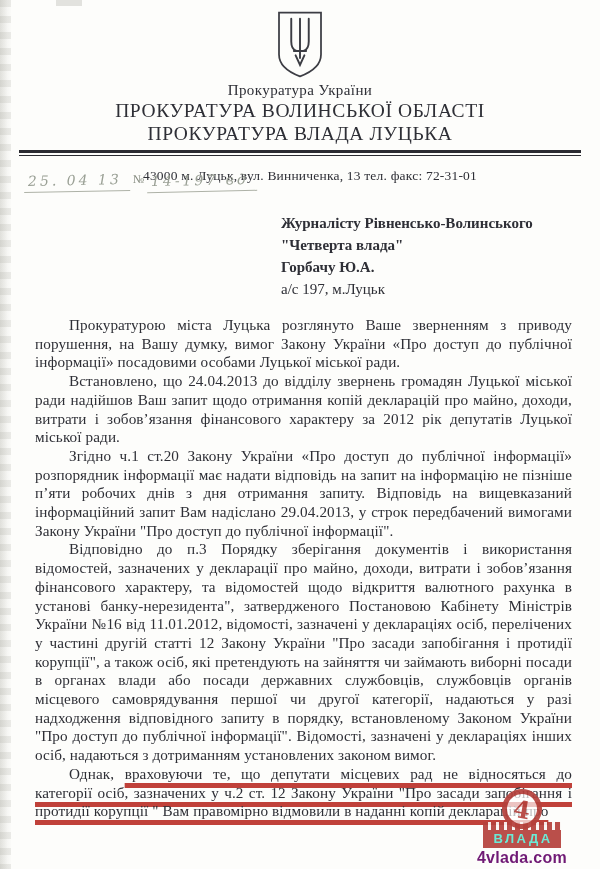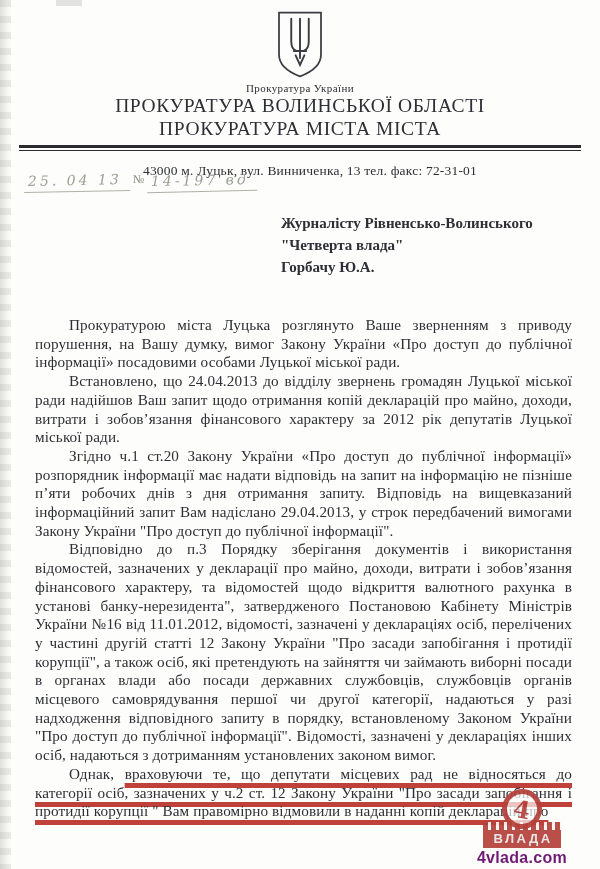--- a/index.html
+++ b/index.html
@@ -16,21 +16,21 @@
     background:
       repeating-linear-gradient(180deg, rgba(150,150,140,.18) 0 7px, rgba(150,150,140,.02) 7px 16px),
       linear-gradient(90deg, rgba(160,160,150,.30), rgba(160,160,150,.05) 70%, transparent);
   }
   .scan-artifact { position:absolute; top:0; left:56px; width:26px; height:6px; background:#e2e2de; }
 
   
   .letterhead { text-align:center; padding-top:9px; }
   .emblem { line-height:0; }
   .emblem svg { display:inline-block; }
-  .emblem-caption { font-size:11px; margin-top:3px; letter-spacing:.4px; }
+  .emblem-caption { font-size:15px; margin-top:3px; letter-spacing:.4px; }
   .org-title { margin:0; font-weight:normal; font-size:19.5px; line-height:23px; letter-spacing:.6px; }
   .rule { margin:5px 19px 0 19px; height:2px; border-top:3px solid #2b2b31; border-bottom:1px solid #2b2b31; }
   .address { font-size:13.5px; margin-top:12px; letter-spacing:.2px;padding-left:20px; }
 
   
   .ref-line { position:absolute; top:171px; left:24px; white-space:nowrap; }
   .hw {
     display:inline-block; font-family:"DejaVu Serif", serif; font-style:italic;
     color:#9aa095; font-size:14px; letter-spacing:3px;
     border-bottom:1px solid #aeb2a7; padding:0 8px 3px 4px; transform:rotate(-1.2deg);
@@ -62,21 +62,21 @@
     width:30px; height:30px; margin:0 auto -7px; position:relative; z-index:2;
     border:5px solid var(--wm, #b5413c); border-radius:50%;
     background:rgba(255,255,255,.75);
     display:flex; align-items:center; justify-content:center;
     font-family:"DejaVu Serif", serif; font-weight:bold; font-size:24px;
     color:var(--wm, #b5413c); transform:rotate(10deg); opacity:.92;
   }
   .wm-building { width:78px; margin:0 auto; opacity:.92; }
   .wm-cols { height:8px; background:repeating-linear-gradient(90deg, var(--wm, #b5413c) 0 5px, #fbf6f4 5px 8px); }
   .wm-vlada {
-    display:block; background:var(--wm, #b5413c); color:#e5e5e5;
+    display:block; background:var(--wm, #b5413c); color:#5eead4;
     font-family:"Liberation Sans", sans-serif; font-weight:bold; font-size:13px;
     letter-spacing:2.5px; padding:1px 0 2px 2px;
   }
   .wm-site {
     margin-top:1px; font-family:"Liberation Sans", sans-serif; font-weight:bold;
     font-size:16px; color:#701a75; letter-spacing:.3px;
   }
 </style>
 </head>
 <body>
@@ -94,33 +94,34 @@
           <path d="M22 11 V37 Q22 46 28 48"></path>
           <path d="M42 11 V37 Q42 46 36 48"></path>
           <path d="M32 11 V56"></path>
           <path d="M25 48 H39"></path>
           <path d="M27 53 L32 64 L37 53"></path>
         </g>
       </svg>
     </div>
     <div class="emblem-caption">Прокуратура України</div>
     <h1 class="org-title">ПРОКУРАТУРА ВОЛИНСЬКОЇ ОБЛАСТІ</h1>
-    <h1 class="org-title">ПРОКУРАТУРА МІСТА МІСТА</h1>
+    <h1 class="org-title">ПРОКУРАТУРА ВЛАДА ЛУЦЬКА</h1>
     <div class="rule"></div>
     <div class="address">43000 м. Луцьк, вул. Винниченка, 13 тел. факс: 72-31-01</div>
   </header>
 
   <div class="ref-line">
     <span class="hw">25. 04 13</span><span class="no-sign">№</span><span class="hw">14-197 вд</span>
   </div>
 
   <div class="recipient" id="recipient">
       <div class="bold">Журналісту Рівненсько-Волинського</div>
       <div class="bold">"Четверта влада"</div>
       <div class="bold">Горбачу Ю.А.</div>
+      <div>а/с 197, м.Луцьк</div>
     </div>
 
   <div class="body-text" id="bodyText">
       <p><span class="seg-normal">Прокуратурою міста Луцька розглянуто Ваше зверненням з приводу порушення, на Вашу думку, вимог Закону України «Про доступ до публічної інформації» посадовими особами Луцької міської ради.</span></p>
       <p><span class="seg-normal">Встановлено, що 24.04.2013 до відділу звернень громадян Луцької міської ради надійшов Ваш запит щодо отримання копій декларацій про майно, доходи, витрати і зобов’язання фінансового характеру за 2012 рік депутатів Луцької міської ради.</span></p>
       <p><span class="seg-normal">Згідно ч.1 ст.20 Закону України «Про доступ до публічної інформації» розпорядник інформації має надати відповідь на запит на інформацію не пізніше п’яти робочих днів з дня отримання запиту. Відповідь на вищевказаний інформаційний запит Вам надіслано 29.04.2013, у строк передбачений вимогами Закону України "Про доступ до публічної інформації".</span></p>
       <p><span class="seg-normal">Відповідно до п.3 Порядку зберігання документів і використання відомостей, зазначених у декларації про майно, доходи, витрати і зобов’язання фінансового характеру, та відомостей щодо відкриття валютного рахунка в установі банку-нерезидента", затвердженого Постановою Кабінету Міністрів України №16 від 11.01.2012, відомості, зазначені у деклараціях осіб, перелічених у частині другій статті 12 Закону України "Про засади запобігання і протидії корупції", а також осіб, які претендують на зайняття чи займають виборні посади в органах влади або посади державних службовців, службовців органів місцевого самоврядування першої чи другої категорії, надаються у разі надходження відповідного запиту в порядку, встановленому Законом України "Про доступ до публічної інформації". </span><span class="seg-bold">Відомості, зазначені у деклараціях інших осіб, надаються з дотриманням установлених законом вимог.</span></p>
       <p><span class="seg-normal">Однак, </span><span class="seg-redline">враховуючи те, що депутати місцевих рад не відносяться до категорії осіб, зазначених у ч.2 ст. 12 Закону України "Про засади запобігання і протидії корупції " Вам правомірно відмовили в наданні копій декларацій про</span></p>
     </div>
 

